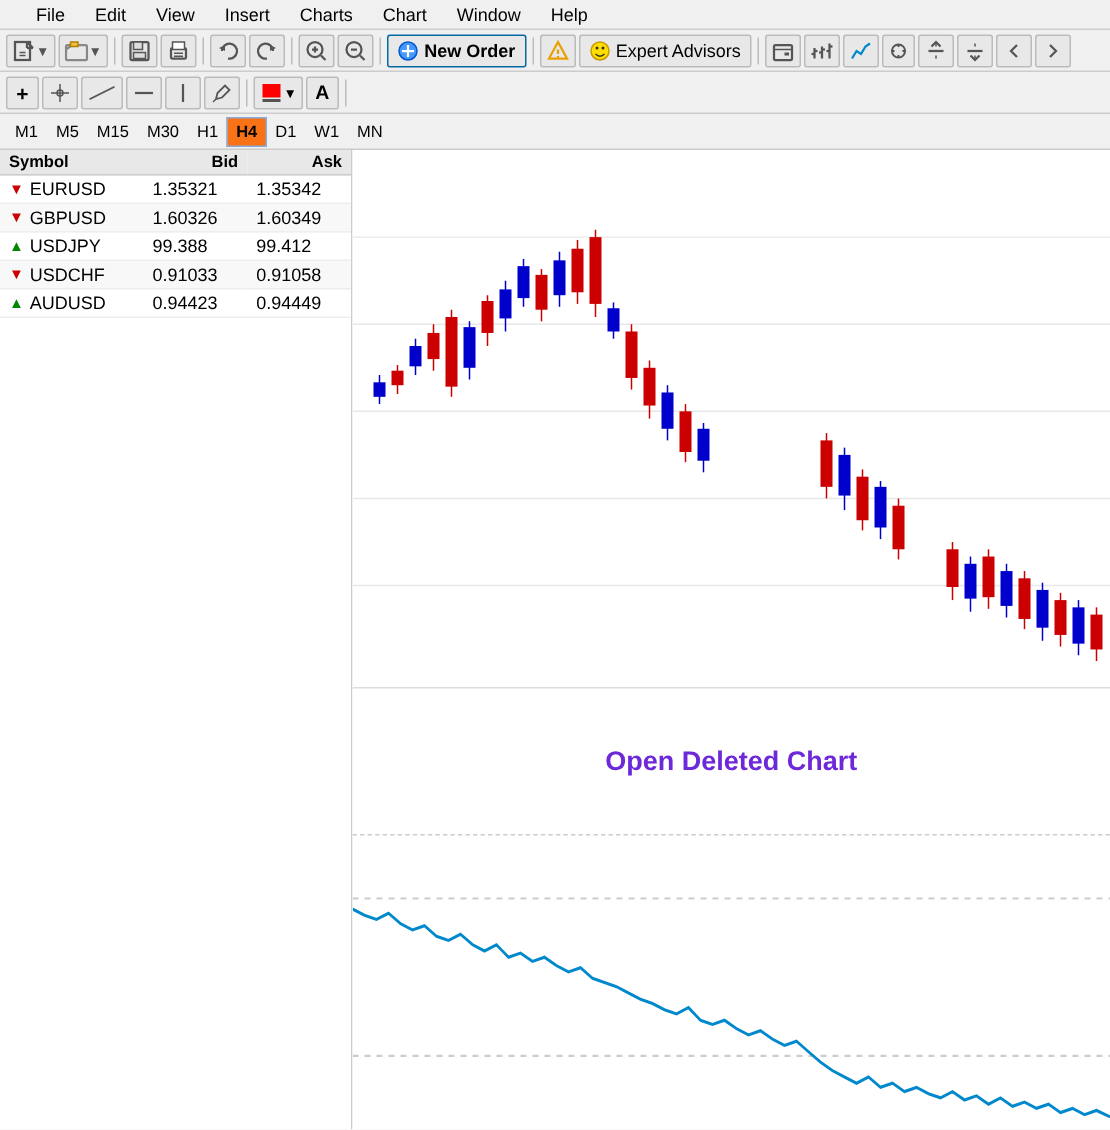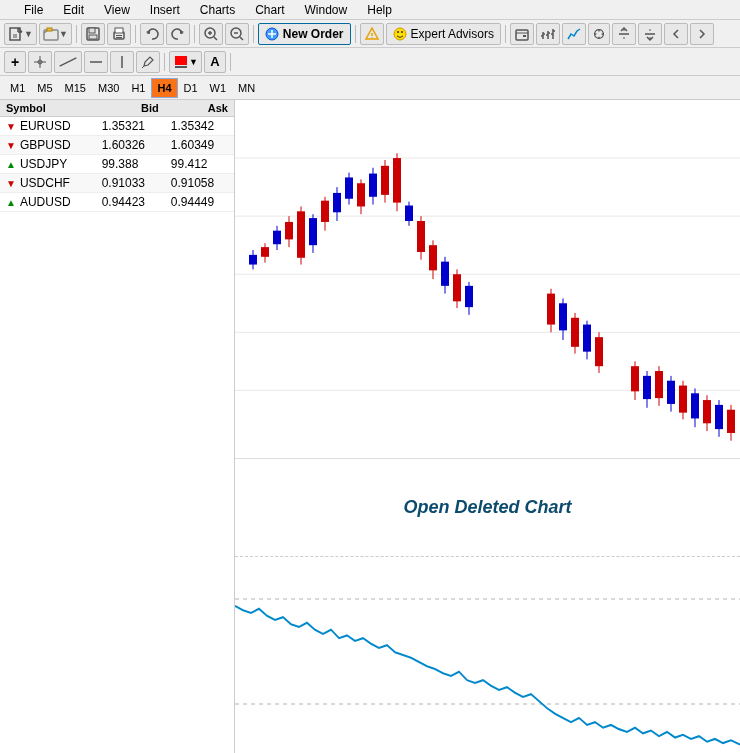--- a/index.html
+++ b/index.html
@@ -178,22 +178,21 @@
       flex: 0 0 15%;
       display: flex;
       align-items: center;
       justify-content: center;
       background: #fff;
       border-bottom: 1px dashed #ccc;
     }
     .open-deleted-text {
       font-size: 18px;
       font-weight: bold;
-      color: #0c4a6e;
-      font-style: italic;
+      color: #6d28d9;
     }
 
     
     .lower-chart {
       flex: 1;
       position: relative;
       overflow: hidden;
     }
 
     

